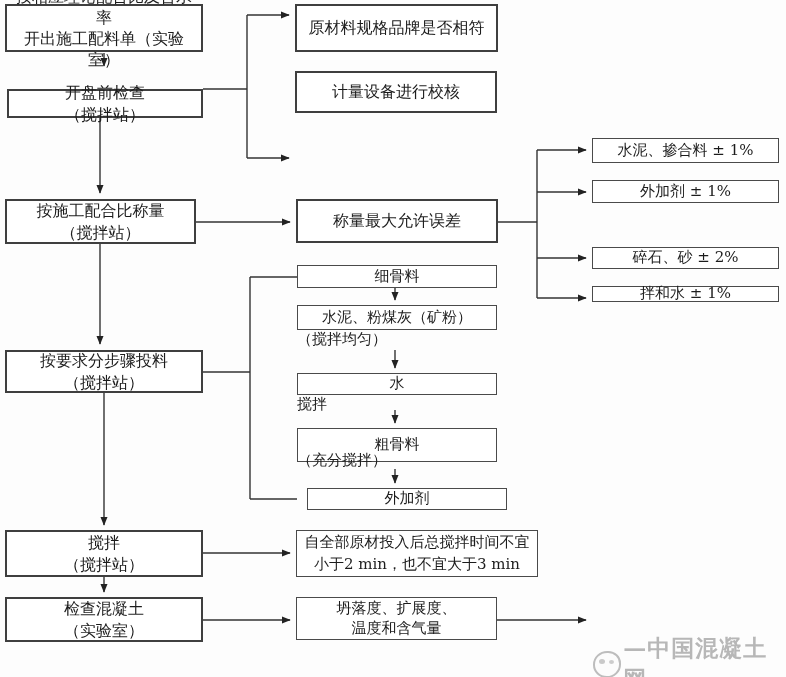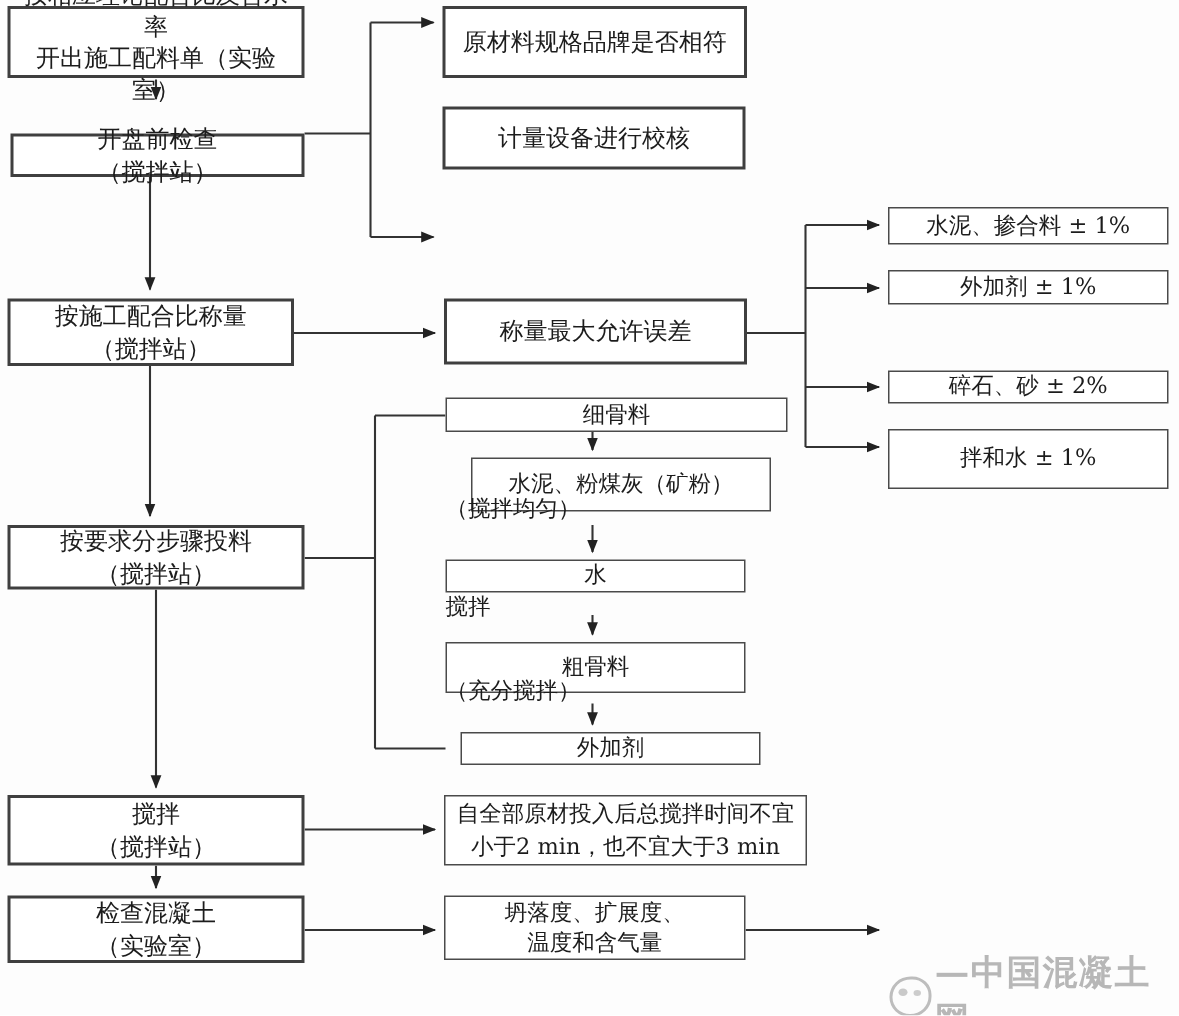--- a/index.html
+++ b/index.html
@@ -128,33 +128,33 @@
 （搅拌站）</div>
   <div class="box f16" style="left:5px;top:530px;width:198px;height:47px">搅拌
 （搅拌站）</div>
   <div class="box f16" style="left:5px;top:597px;width:198px;height:45px">检查混凝土
 （实验室）</div>
 
   <div class="box f16" style="left:295px;top:4px;width:203px;height:48px">原材料规格品牌是否相符</div>
   <div class="box f16" style="left:295px;top:71px;width:202px;height:42px">计量设备进行校核</div>
   <div class="box f16" style="left:296px;top:199px;width:202px;height:44px">称量最大允许误差</div>
 
-  <div class="box f15 thin" style="left:297px;top:265px;width:228px;height:23px">细骨料</div>
-  <div class="box f15 thin" style="left:314px;top:305px;width:200px;height:36px">水泥、粉煤灰（矿粉）</div>
+  <div class="box f15 thin" style="left:297px;top:265px;width:200px;height:23px">细骨料</div>
+  <div class="box f15 thin" style="left:297px;top:305px;width:200px;height:25px">水泥、粉煤灰（矿粉）</div>
   <div class="free-label" style="left:297px;top:330px;width:200px">（搅拌均匀）</div>
   <div class="box f15 thin" style="left:297px;top:373px;width:200px;height:22px">水</div>
   <div class="free-label" style="left:297px;top:395px;width:200px">搅拌</div>
   <div class="box f15 thin" style="left:297px;top:428px;width:200px;height:34px">粗骨料</div>
   <div class="free-label" style="left:297px;top:451px;width:200px">（充分搅拌）</div>
   <div class="box f15 thin" style="left:307px;top:488px;width:200px;height:22px">外加剂</div>
 
   <div class="box f15 thin" style="left:592px;top:138px;width:187px;height:25px">水泥、掺合料 ± 1%</div>
   <div class="box f15 thin" style="left:592px;top:180px;width:187px;height:23px">外加剂 ± 1%</div>
   <div class="box f15 thin" style="left:592px;top:247px;width:187px;height:22px">碎石、砂 ± 2%</div>
-  <div class="box f15 thin" style="left:592px;top:286px;width:187px;height:40px">拌和水 ± 1%</div>
+  <div class="box f15 thin" style="left:592px;top:286px;width:187px;height:16px">拌和水 ± 1%</div>
 
   <div class="box f14 thin" style="left:296px;top:530px;width:242px;height:47px">自全部原材投入后总搅拌时间不宜
 小于2 min，也不宜大于3 min</div>
   <div class="box f15 thin" style="left:296px;top:597px;width:201px;height:43px">坍落度、扩展度、
 温度和含气量</div>
 
   <div class="watermark">
     <span class="wm-logo"></span>
     <span class="wm-text">—中国混凝土网</span>
   </div>

